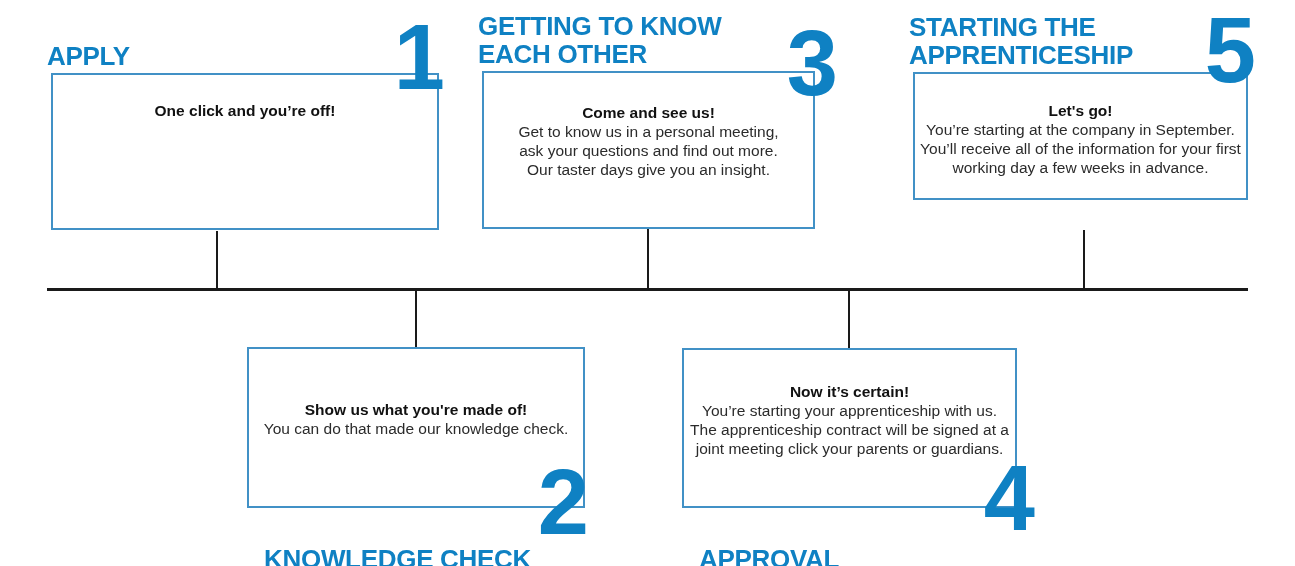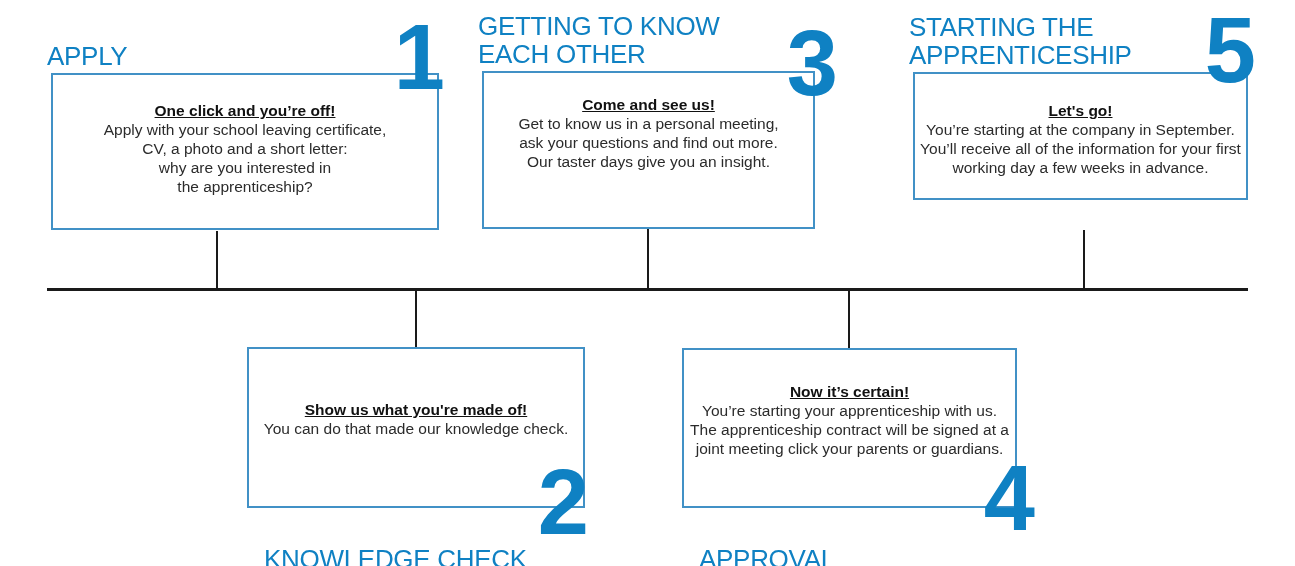--- a/index.html
+++ b/index.html
@@ -37,60 +37,59 @@
   .step-box {
     position: absolute;
     left: 0; top: 0; right: 0; bottom: 0;
     border: 2px solid #4191c6;
     background: #ffffff;
     text-align: center;
   }
   .step-title {
     position: absolute;
     color: #0f81c3;
-    font-weight: normal;
+    font-weight: bold;
     font-size: 26px;
     line-height: 28px;
     letter-spacing: -0.3px;
     white-space: pre-line;
   }
   .step.top .step-title { left: -4px; bottom: calc(100% + 3px); }
   .step.bottom .step-title { left: 17px; top: calc(100% + 3px); margin-top: 34px; }
   .step-number {
     position: absolute;
     color: #0f81c3;
     font-weight: bold;
     font-size: 92px;
     line-height: 1;
     z-index: 2;
   }
   .heading {
     font-weight: bold;
     color: #111111;
     font-size: 15.5px;
     line-height: 19px;
-    text-decoration: underline;
   }
   .body-text {
     color: #2b2b2b;
     font-size: 15.5px;
     line-height: 19px;
     white-space: pre-line;
   }
 
   
   .step.s1 { left: 51px;  top: 73px;  width: 388px; height: 157px; }
   .step.s2 { left: 247px; top: 347px; width: 338px; height: 161px; }
   .step.s3 { left: 482px; top: 71px;  width: 333px; height: 158px; }
   .step.s4 { left: 682px; top: 348px; width: 335px; height: 160px; }
   .step.s5 { left: 913px; top: 72px;  width: 335px; height: 128px; }
 
   .step.s1 .step-box { padding-top: 26px; }
   .step.s2 .step-box { padding-top: 51px; text-align: center; }
-  .step.s3 .step-box { padding-top: 22px; }
+  .step.s3 .step-box { padding-top: 30px; }
   .step.s4 .step-box { padding-top: 32px; }
   .step.s5 .step-box { padding-top: 27px; }
 
   .step.s1 .step-number { right: -6px;  top: -62px; }
   .step.s2 .step-number { right: -4px;  top: 109px; }
   .step.s3 .step-number { right: -23px; top: -54px; }
   .step.s4 .step-number { right: -18px; top: 104px; }
   .step.s5 .step-number { right: -8px;  top: -68px; }
 </style>
 </head>
@@ -103,24 +102,20 @@
   <div class="connector c2"></div>
   <div class="connector c3"></div>
   <div class="connector c4"></div>
   <div class="connector c5"></div>
 
   <div class="step top s1">
     <div class="step-title">APPLY</div>
     <div class="step-number">1</div>
     <div class="step-box">
       <div class="heading">One click and you’re off!</div>
-      <div class="body-text">Apply with your school leaving certificate,
-CV, a photo and a short letter:
-why are you interested in
-the apprenticeship?</div>
     </div>
   </div>
 
   <div class="step bottom s2">
     <div class="step-title">KNOWLEDGE CHECK</div>
     <div class="step-number">2</div>
     <div class="step-box">
       <div class="heading">Show us what you're made of!</div>
       <div class="body-text">You can do that made our knowledge check.</div>
     </div>

